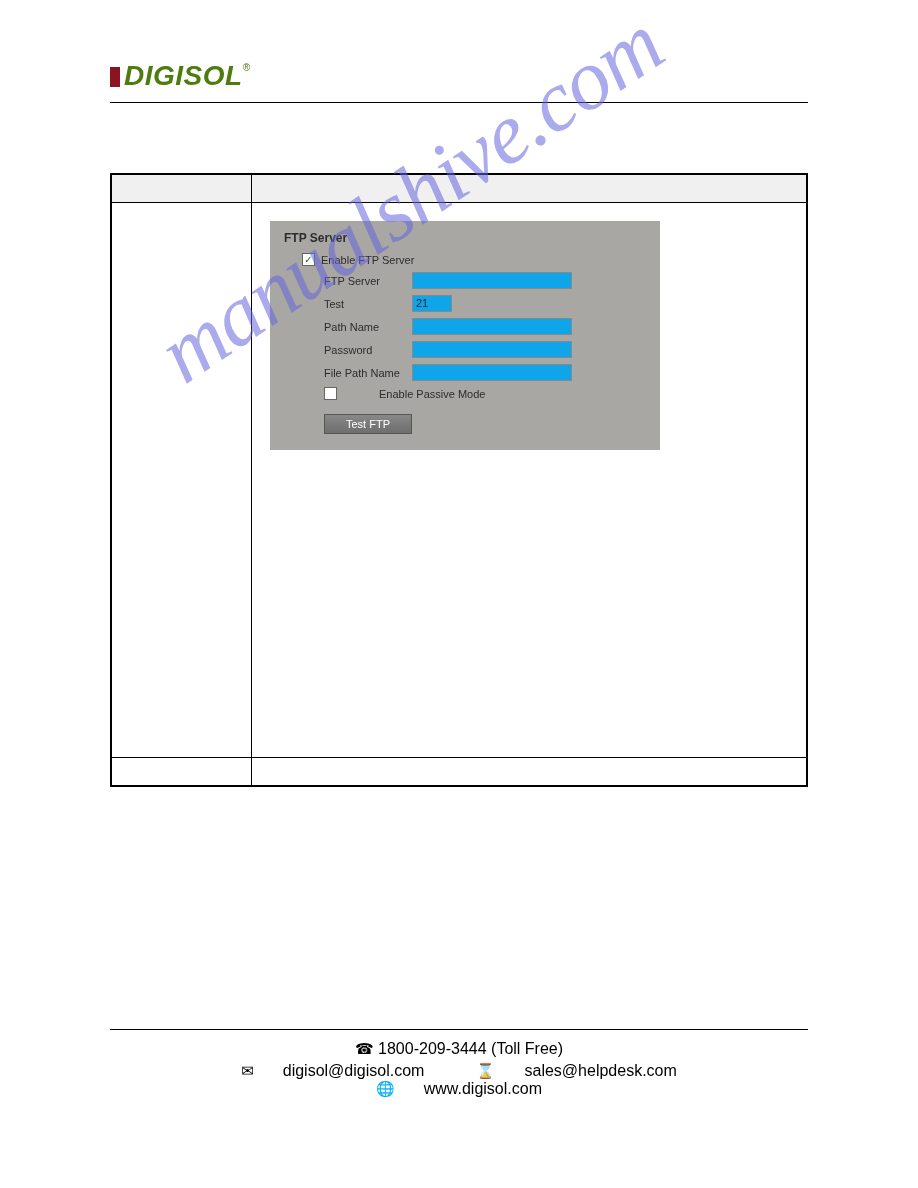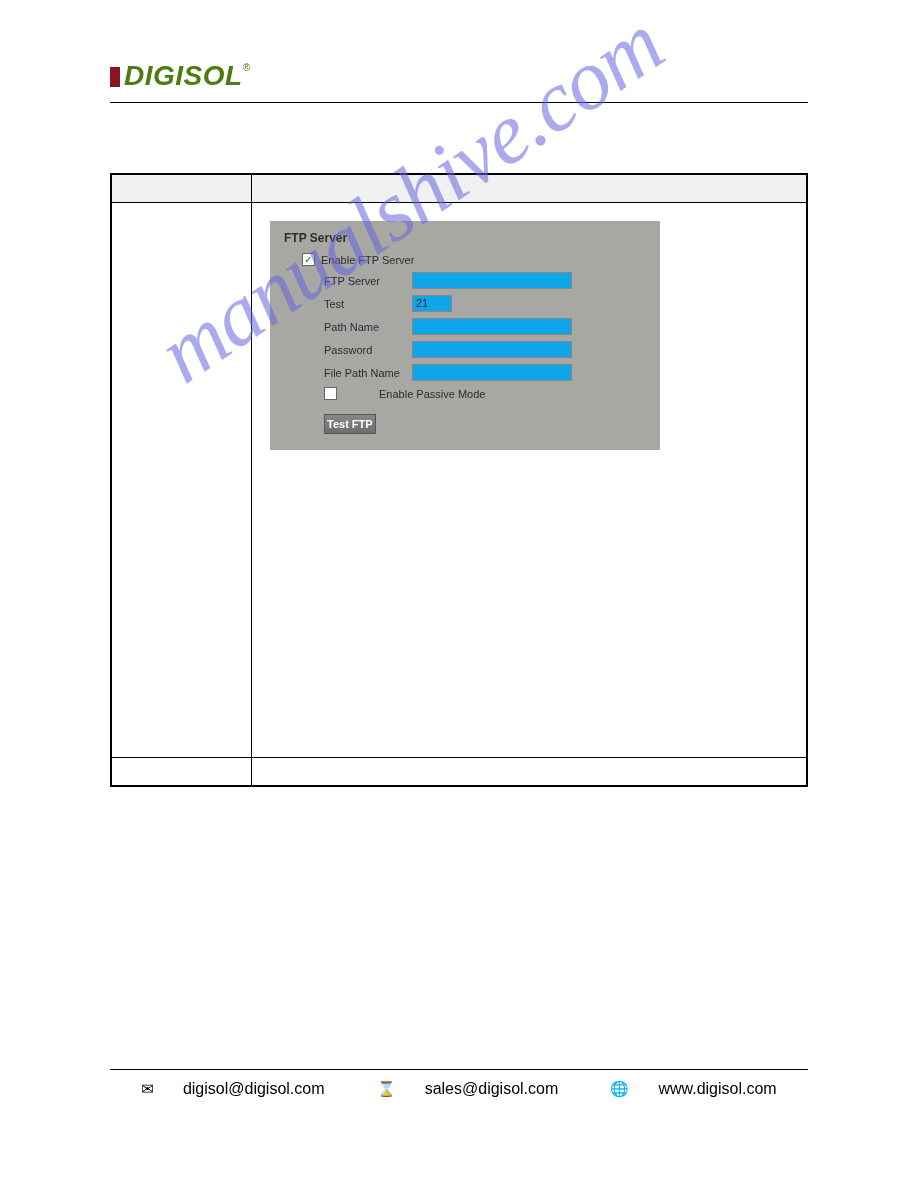--- a/index.html
+++ b/index.html
@@ -124,22 +124,22 @@
   .inp.wide { width: 160px; }
   .inp.port { width: 40px; }
   .ftp-btn {
     margin-left: 40px;
     margin-top: 8px;
     height: 20px;
     background: linear-gradient(#888, #6e6e6e);
     border: 1px solid #555;
     color: #fff;
     font-size: 11px;
-    font-weight: bold;
-    padding: 0 2px;
+    font-weight: normal;
+    padding: 0 21px;
     cursor: pointer;
   }
   .watermark {
     position: absolute;
     left: 140px;
     top: 320px;
     font-size: 86px;
     font-style: italic;
     color: rgba(100, 100, 220, 0.55);
     font-family: "Times New Roman", serif;
@@ -242,27 +242,31 @@
         <td></td>
       </tr>
     </tbody>
       </table>
   </div>
 </div>
 
 <div class="watermark">manualshive.com</div>
 
 <div class="footer">
+  <div class="line1">
+    <span class="ic">☎</span>
+    <span>1800-209-3444 (Toll Free)</span>
+  </div>
   <div class="line2">
     <span>
       <span class="ic">✉</span>
       <span>digisol@digisol.com</span>
     </span>
     <span>
       <span class="ic">⌛</span>
-      <span>sales@digisol.com</span>
+      <span>sales@helpdesk.com</span>
     </span>
     <span>
       <span class="ic">🌐</span>
       <span>www.digisol.com</span>
     </span>
   </div>
 </div>
 
 </body></html>

